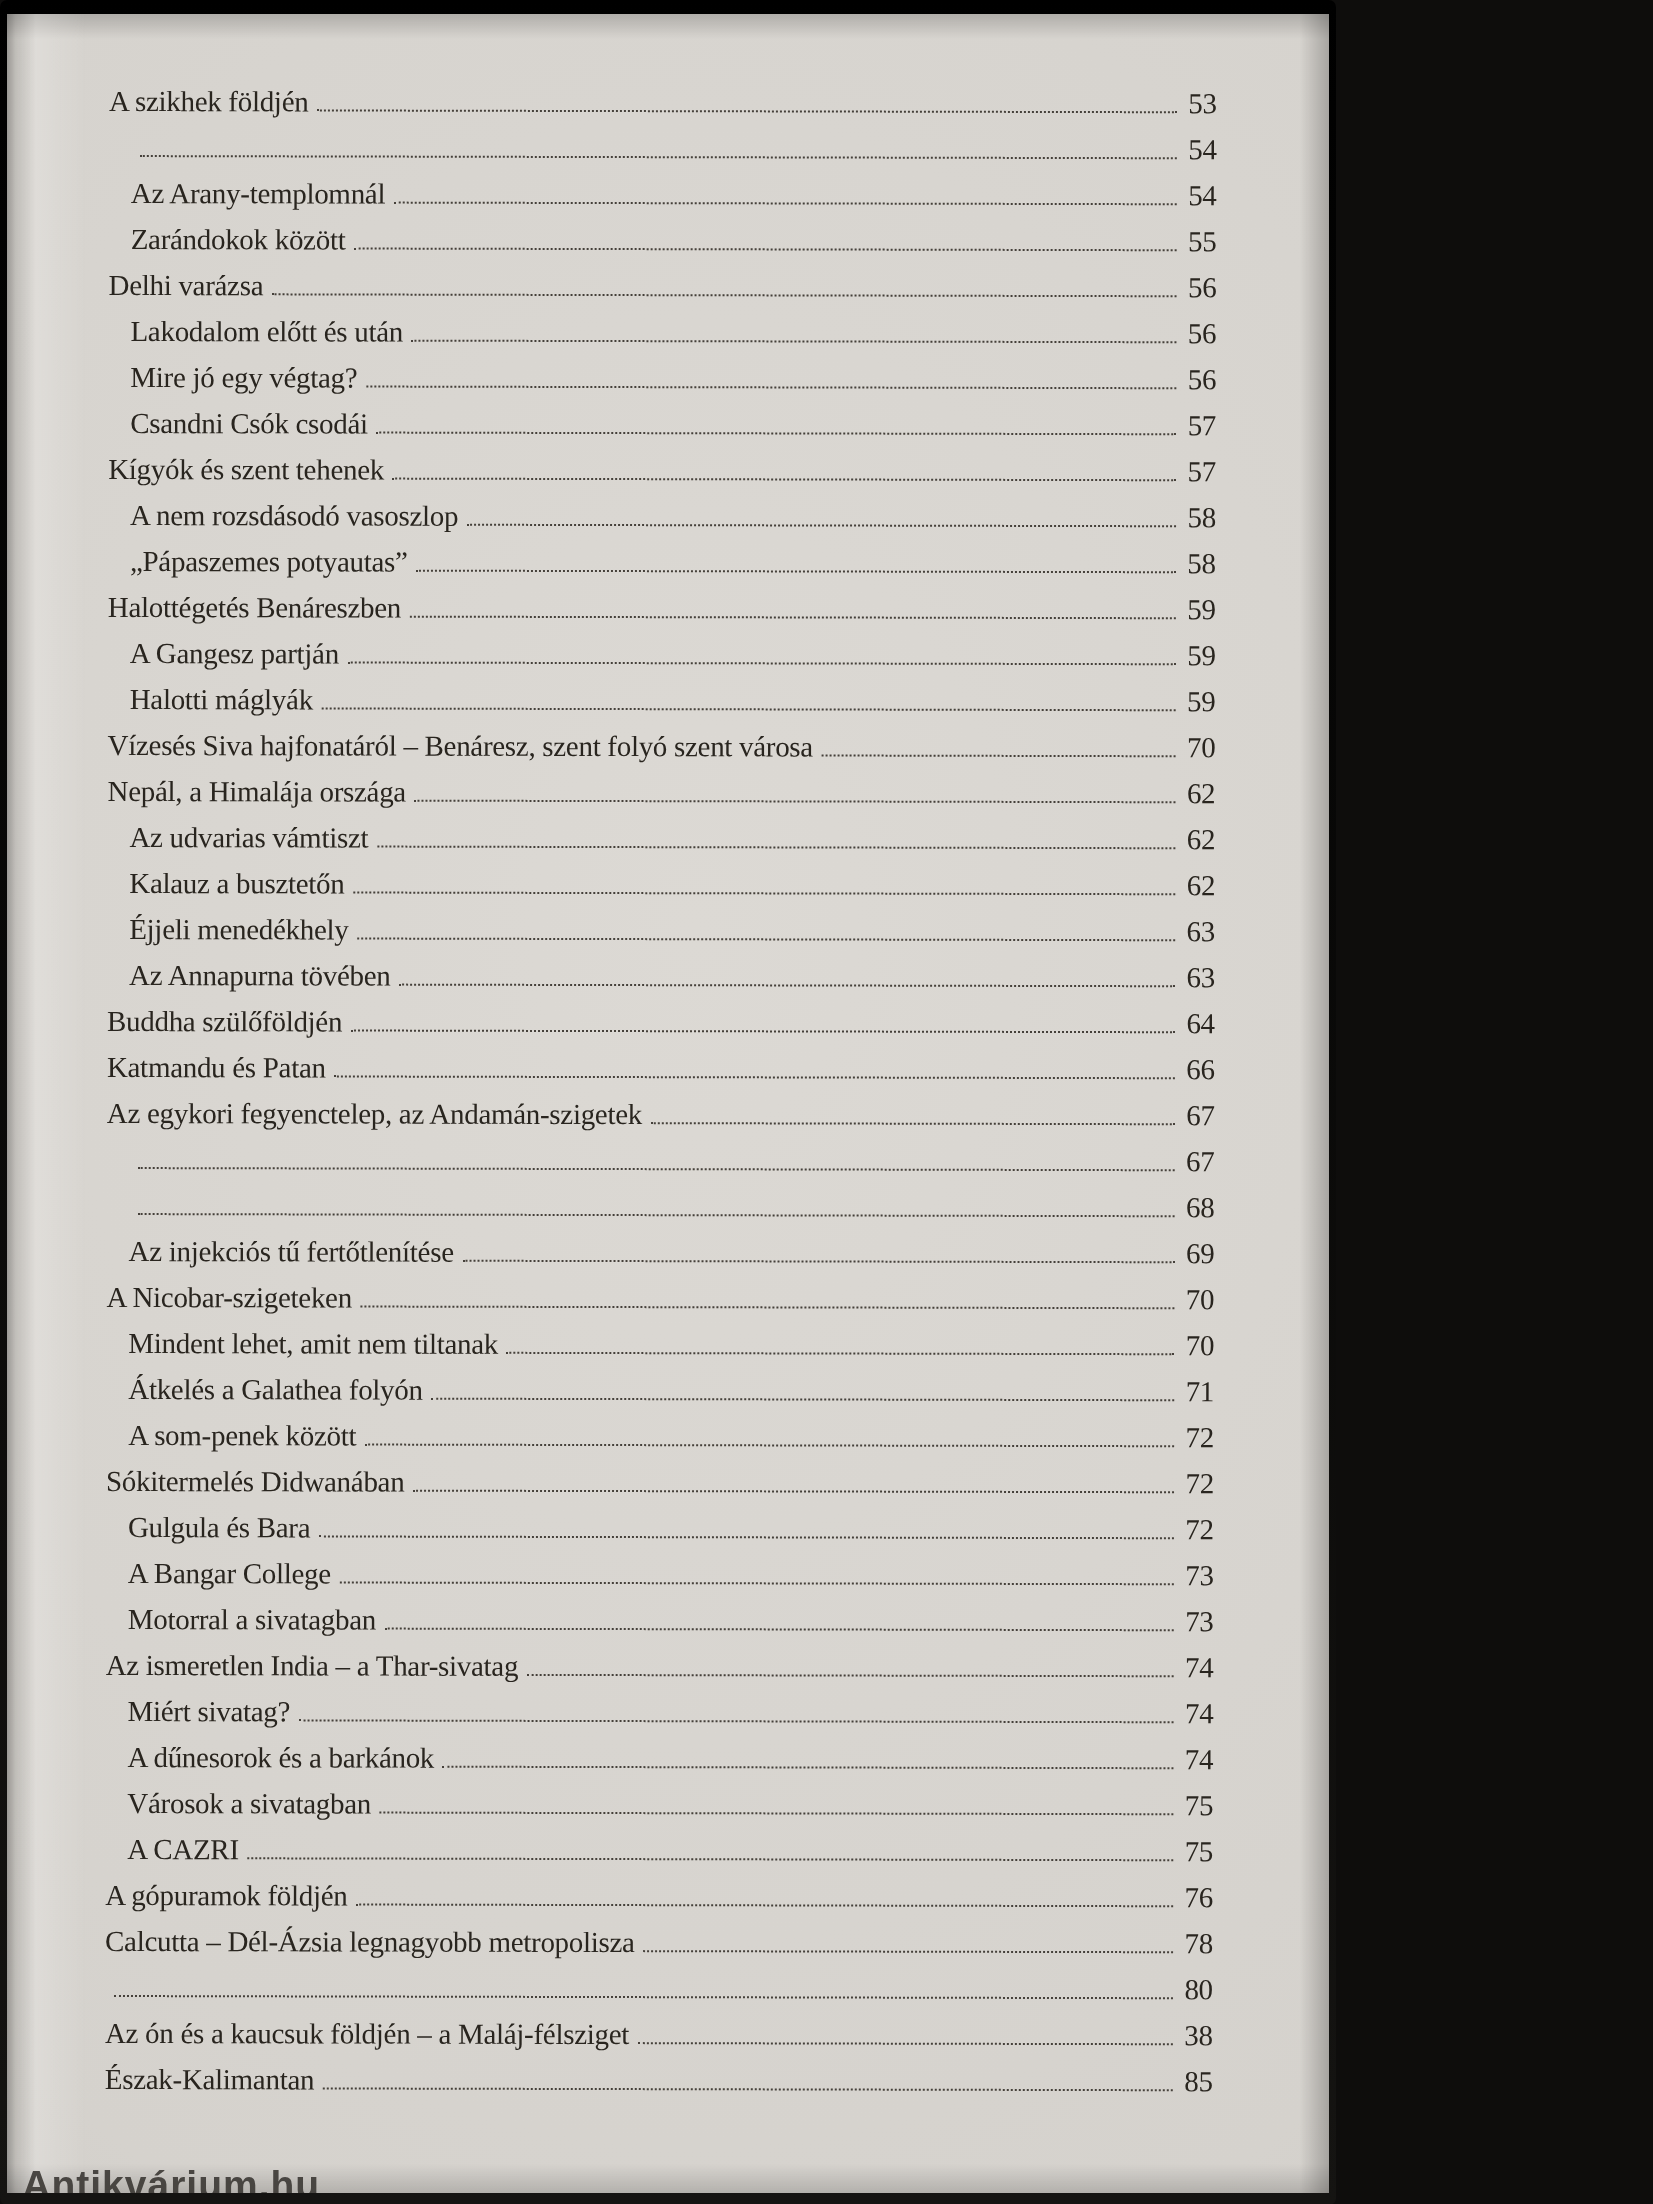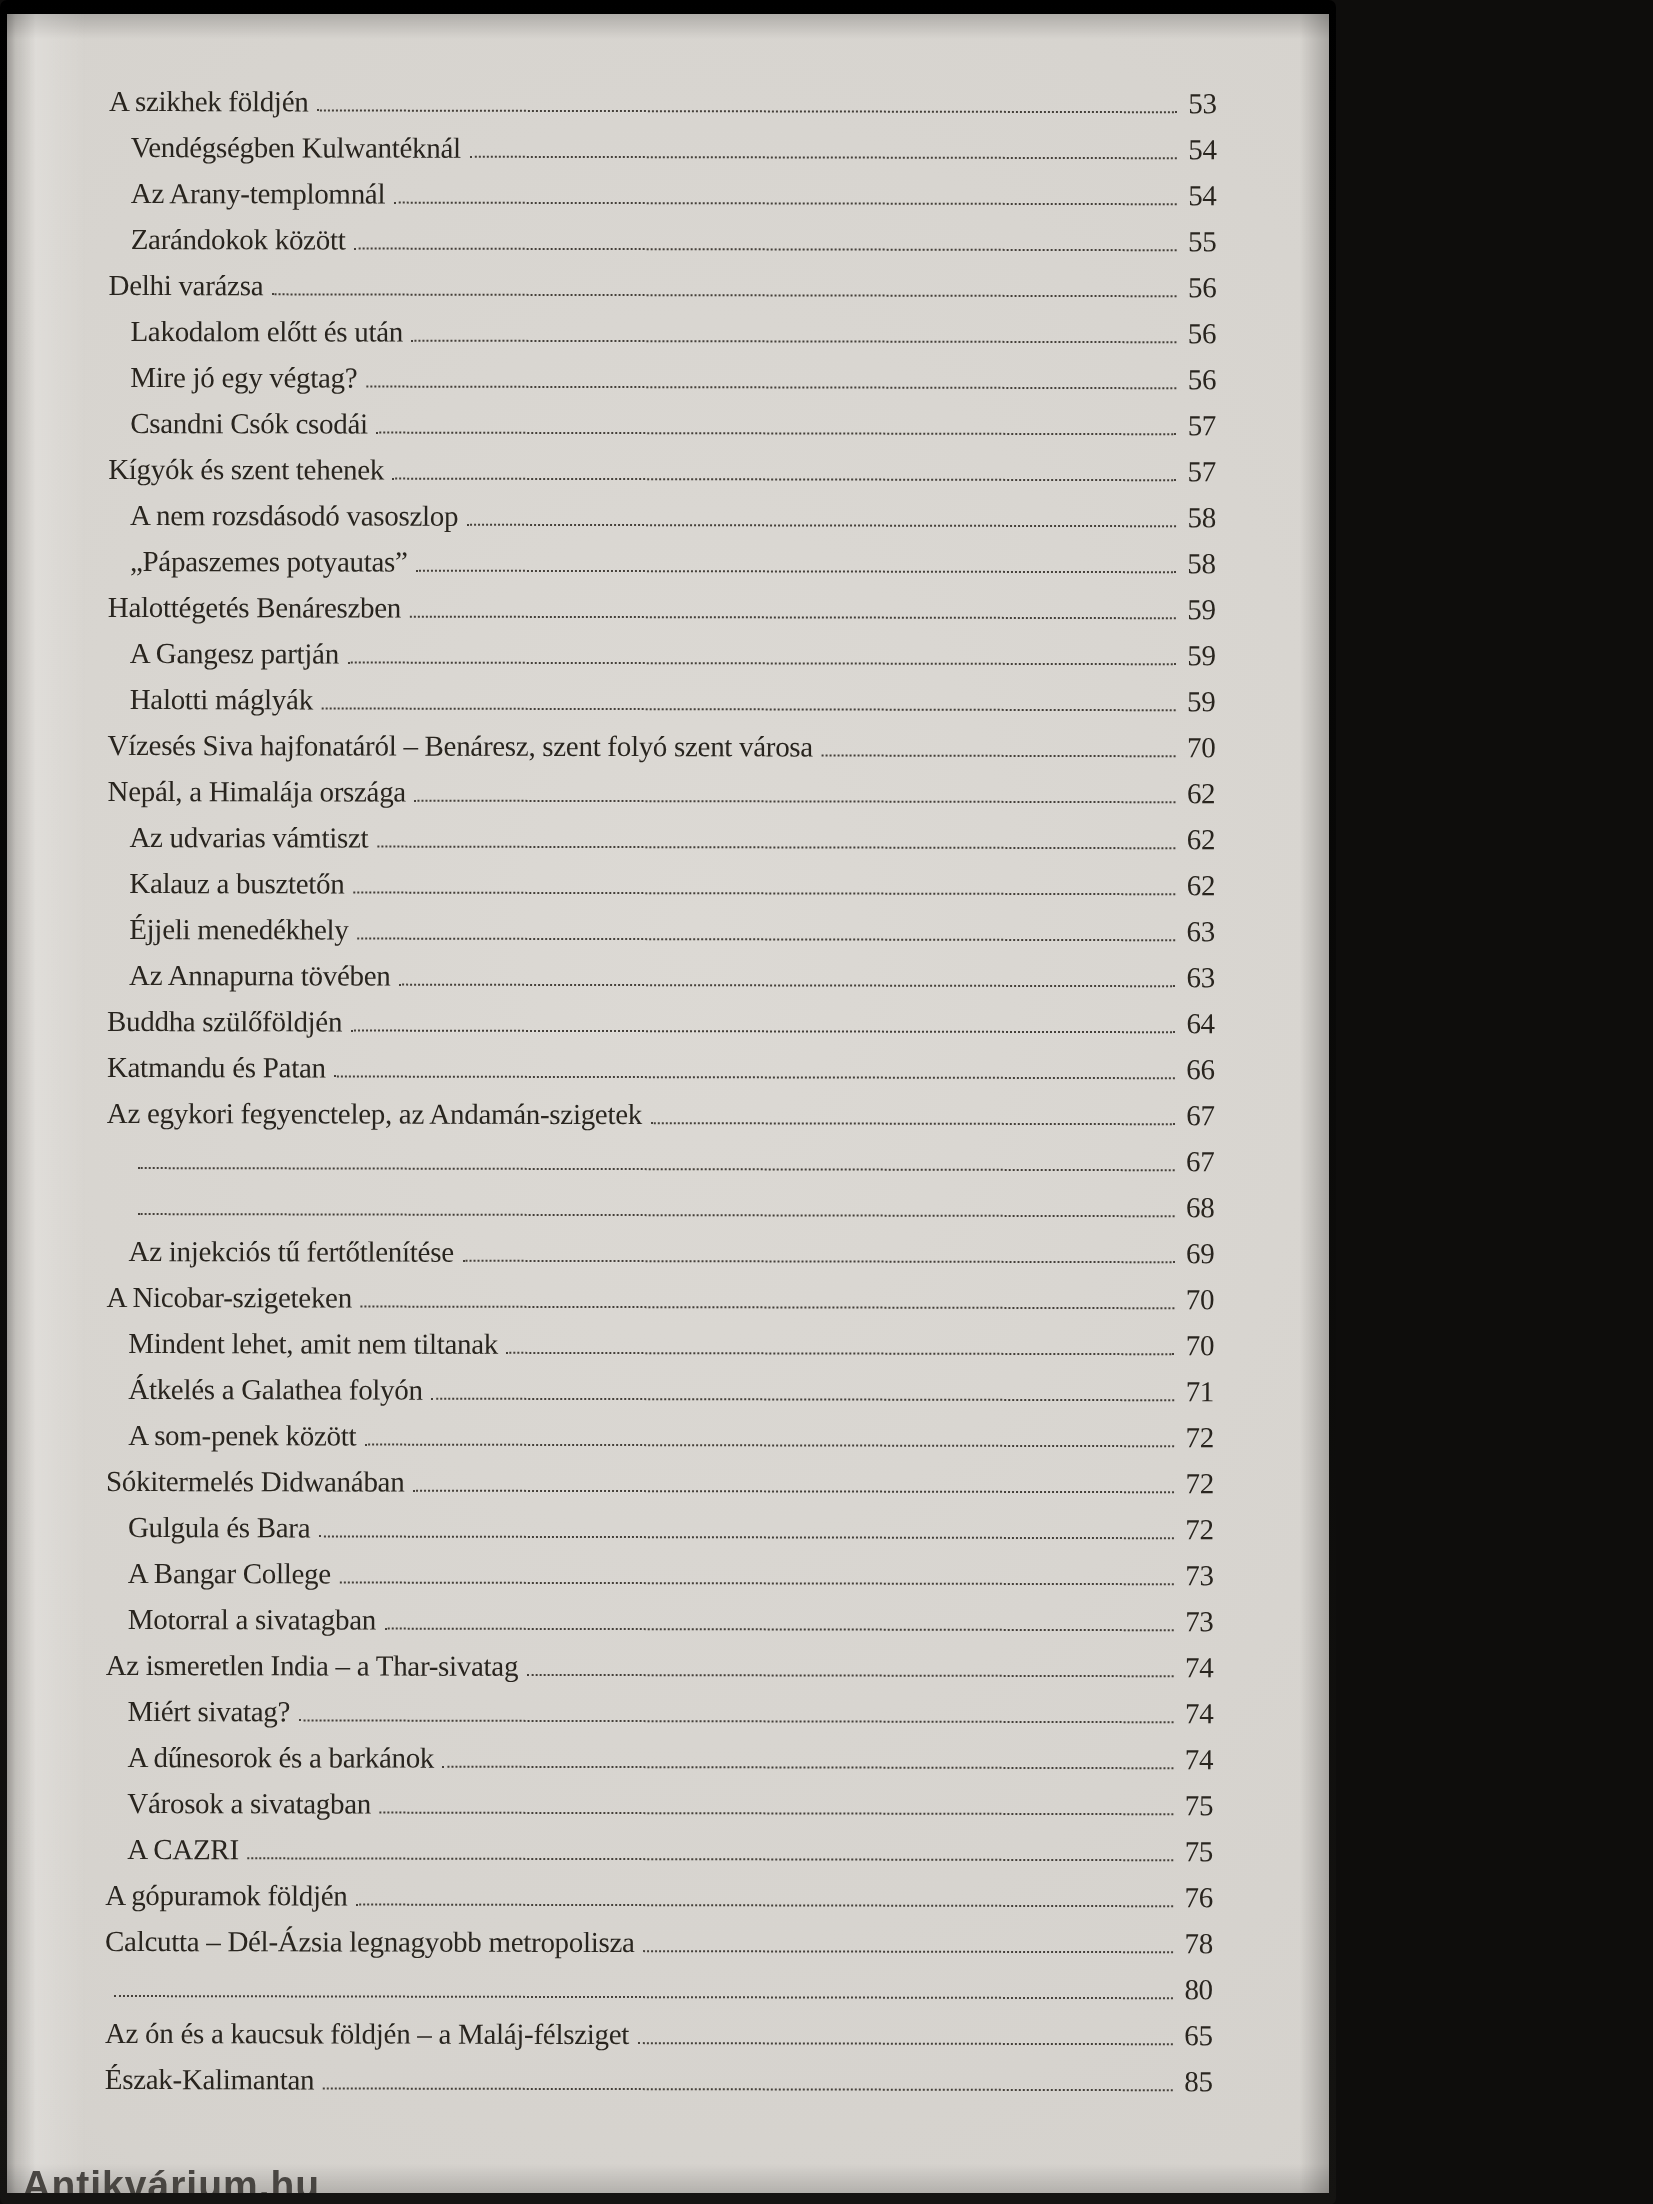--- a/index.html
+++ b/index.html
@@ -97,21 +97,20 @@
   <div class="paper">
 
     <div class="toc">
   <div class="toc-row level-0">
     <span class="toc-title">A szikhek földjén</span>
     <span class="leader"></span>
     <span class="toc-page">53</span>
   </div>
 
   <div class="toc-row level-1">
-    <span class="toc-title">Vendégségben Kulwantéknál</span>
     <span class="leader"></span>
     <span class="toc-page">54</span>
   </div>
 
   <div class="toc-row level-1">
     <span class="toc-title">Az Arany-templomnál</span>
     <span class="leader"></span>
     <span class="toc-page">54</span>
   </div>
 
@@ -342,21 +341,21 @@
   </div>
 
   <div class="toc-row level-0">
     <span class="leader"></span>
     <span class="toc-page">80</span>
   </div>
 
   <div class="toc-row level-0">
     <span class="toc-title">Az ón és a kaucsuk földjén – a Maláj-félsziget</span>
     <span class="leader"></span>
-    <span class="toc-page">65</span>
+    <span class="toc-page">38</span>
   </div>
 
   <div class="toc-row level-0">
     <span class="toc-title">Észak-Kalimantan</span>
     <span class="leader"></span>
     <span class="toc-page">85</span>
   </div>
 </div>
 
     <div class="watermark">Antikvárium.hu</div>

